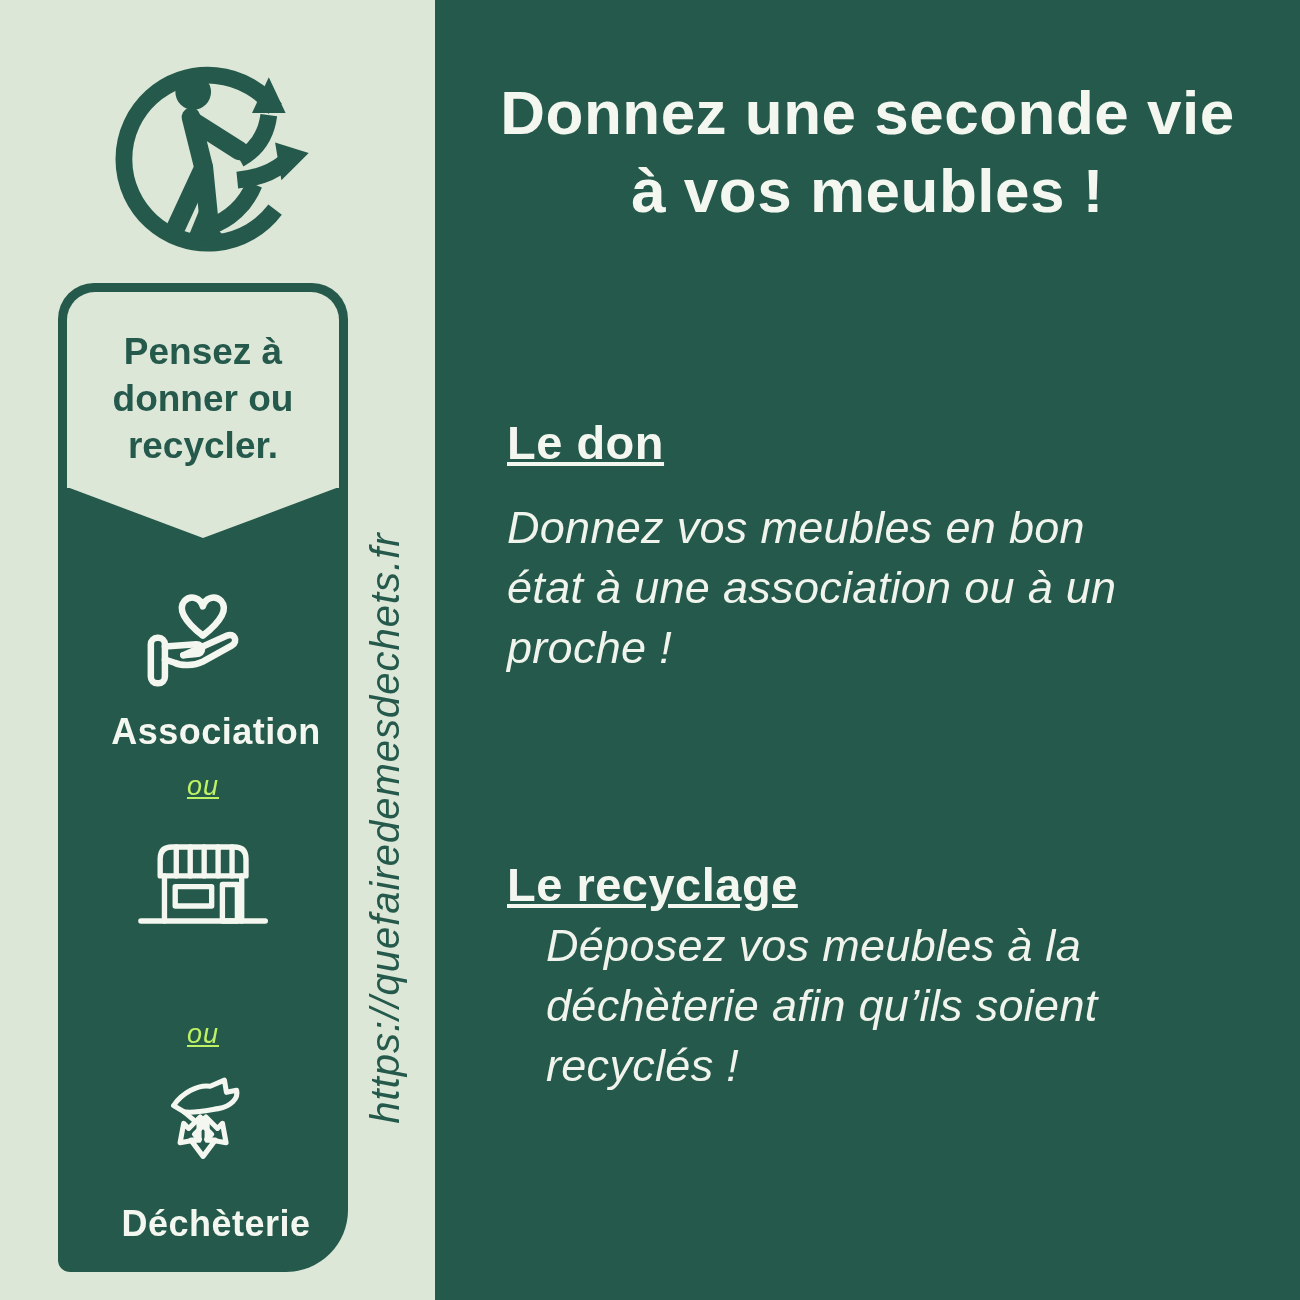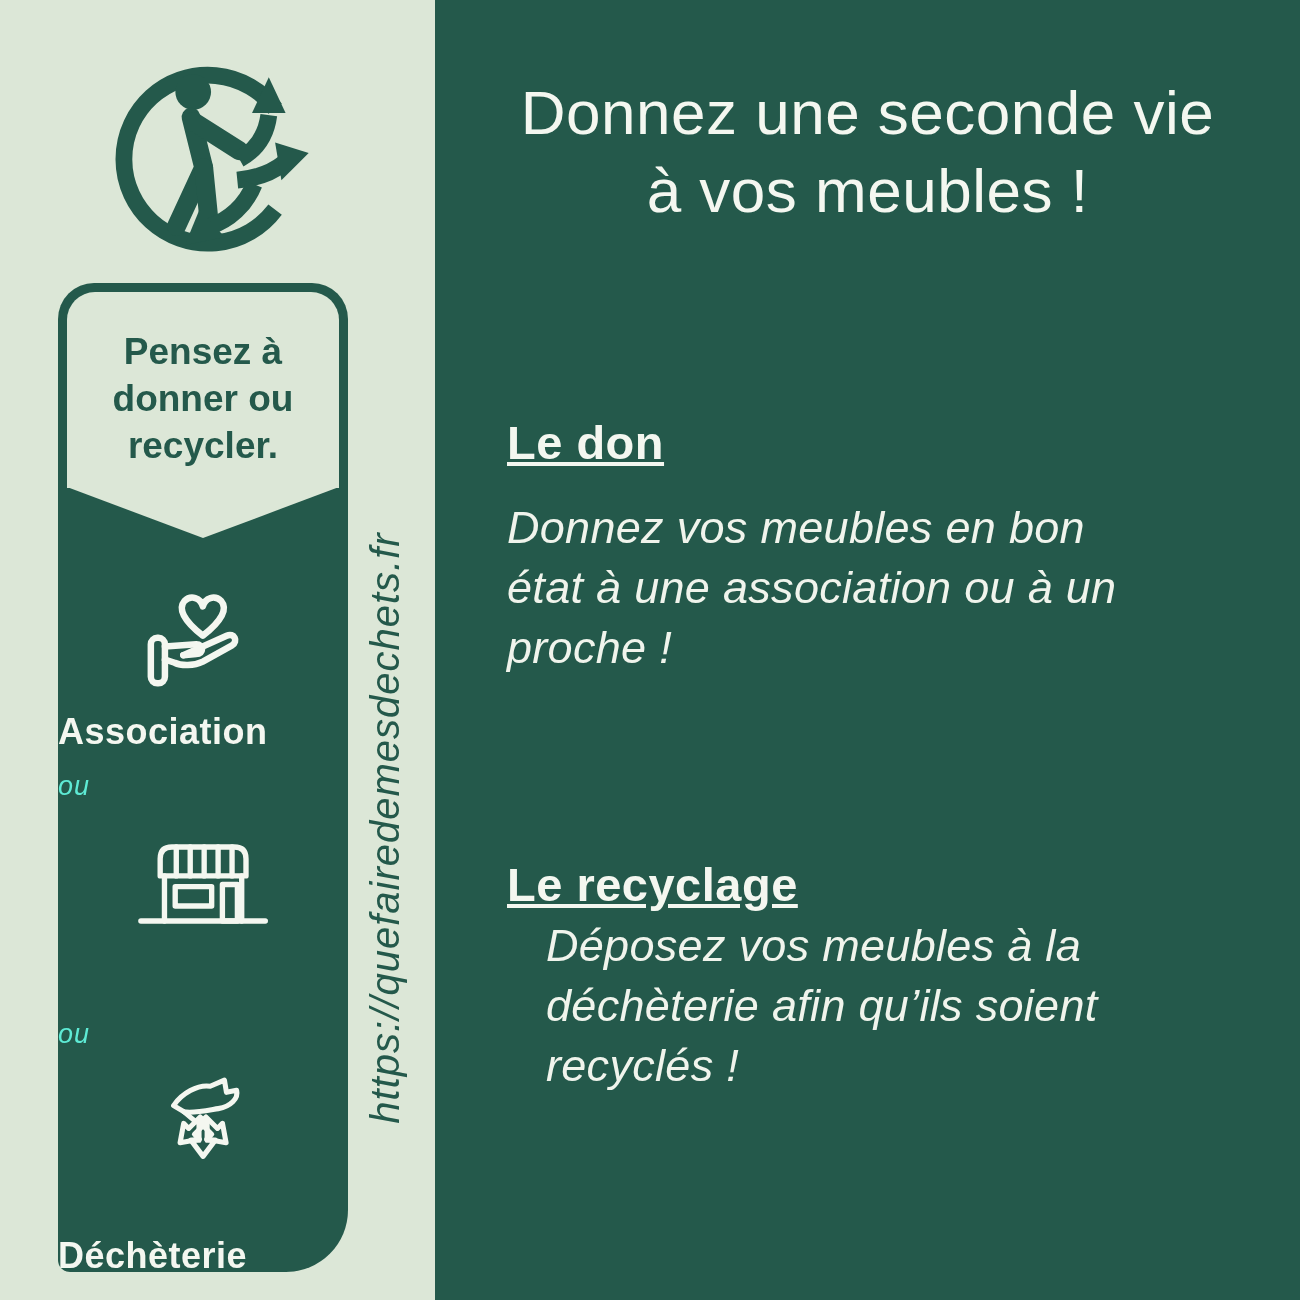--- a/index.html
+++ b/index.html
@@ -4,21 +4,21 @@
 <style>
   html,body{margin:0;padding:0;background:#dce7d7;}
   .canvas{
     position:relative;width:1300px;height:1300px;overflow:hidden;
     background:#dce7d7;font-family:"Liberation Sans", sans-serif;
   }
   
   .right-panel{position:absolute;left:435px;top:0;width:865px;height:1300px;background:#24594b;}
   .main-title{
     position:absolute;top:74px;left:0;width:100%;text-align:center;
-    color:#f4f7f0;font-size:62px;font-weight:400;line-height:78px;letter-spacing:.5px;
+    color:#f4f7f0;font-size:62px;font-weight:700;line-height:78px;letter-spacing:.5px;
   }
   .section-heading{
     position:absolute;left:72px;color:#f4f7f0;font-size:47px;font-weight:700;letter-spacing:.5px;text-decoration:underline;
   }
   .section-body{
     position:absolute;left:72px;width:740px;color:#f0f4ec;font-size:45px;font-style:italic;
     line-height:60px;white-space:pre-line;letter-spacing:.3px;
   }
   .heading-don{top:415px;}
   .body-don{top:498px;}
@@ -41,29 +41,29 @@
   }
   .banner-headline{
     position:absolute;top:36px;left:0;width:100%;text-align:center;
     color:#24594b;font-size:37px;font-weight:700;line-height:47px;white-space:pre-line;
   }
   .banner-item-icon{position:absolute;left:0;width:100%;display:flex;justify-content:center;}
   .icon-association{top:292px;height:130px;}
   .icon-magasin{top:550px;height:118px;}
   .icon-decheterie{top:788px;height:122px;}
   .banner-item-label{
-    position:absolute;left:0;width:100%;text-align:left;
+    position:absolute;left:13px;width:100%;text-align:center;
     color:#f4f7f0;font-size:36px;font-weight:700;letter-spacing:.5px;
   }
   .label-association{top:428px;}
   .label-magasin{top:672px;}
-  .label-decheterie{top:920px;margin-top:32px;}
+  .label-decheterie{top:920px;}
   .banner-separator{
-    position:absolute;left:0;width:100%;text-align:left;
-    color:#5eead4;font-size:27px;font-style:italic;letter-spacing:1px;
+    position:absolute;left:0;width:100%;text-align:center;
+    color:#bef264;font-size:27px;font-style:italic;letter-spacing:1px;text-decoration:underline;
   }
   .sep-1{top:488px;}
   .sep-2{top:736px;}
   
   .vertical-url{
     position:absolute;left:385px;top:828px;transform:translate(-50%,-50%) rotate(-90deg);
     transform-origin:center;white-space:nowrap;color:#24594b;font-size:40px;
     font-style:italic;letter-spacing:1px;
   }
 </style>

